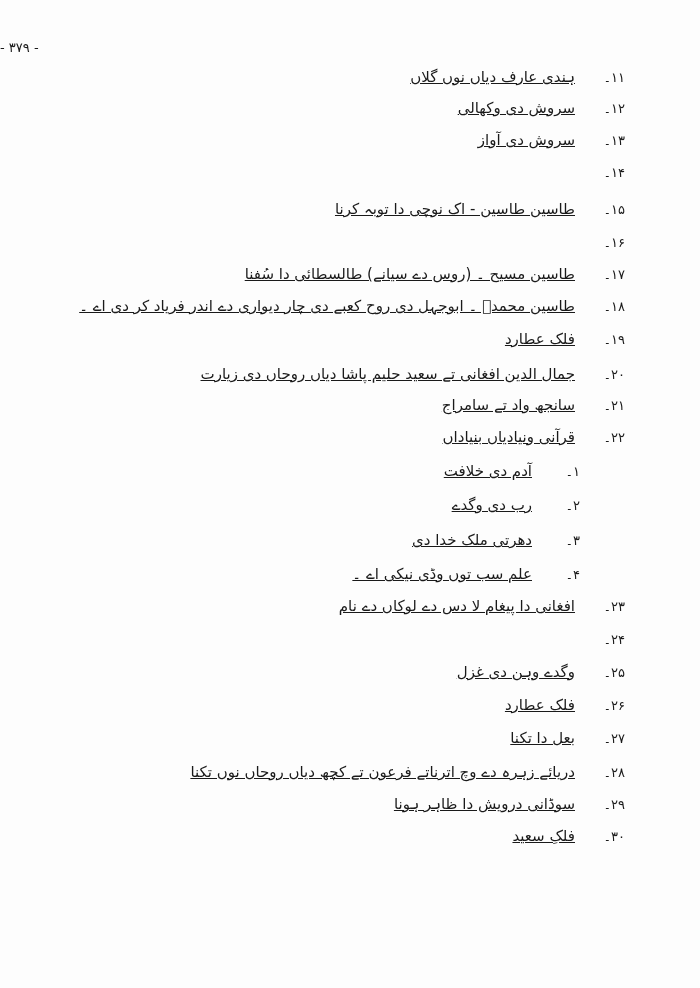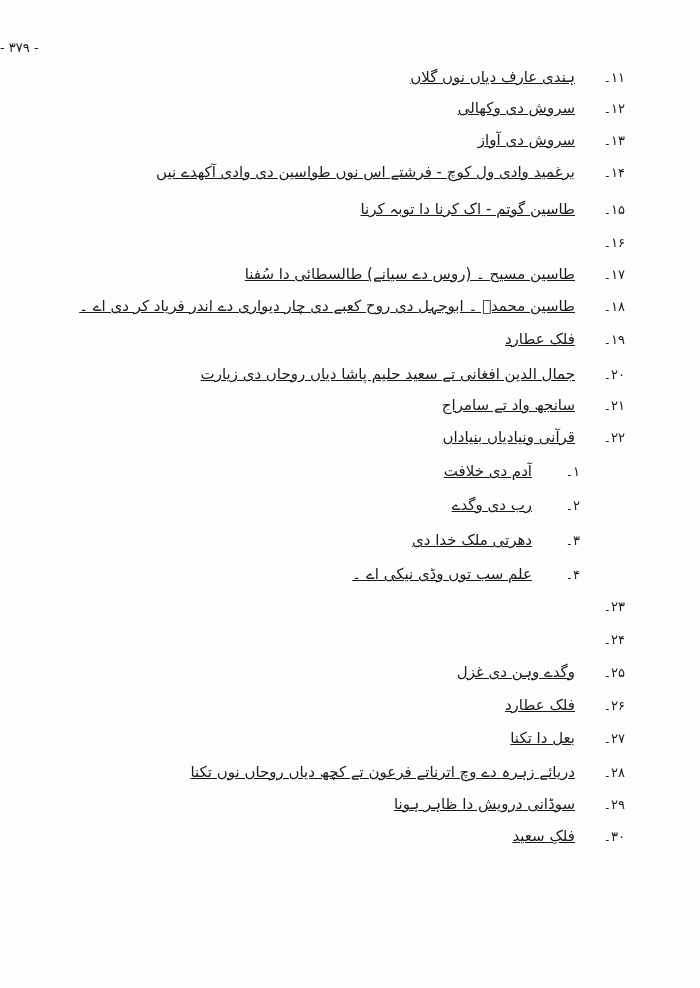--- a/index.html
+++ b/index.html
@@ -72,25 +72,24 @@
     <div class="toc-row main-row" style="top: 93px;">
       <span class="num">۱۲۔</span>
       <span class="title">سروش دی وکھالی</span>
     </div>
     <div class="toc-row main-row" style="top: 125px;">
       <span class="num">۱۳۔</span>
       <span class="title">سروش دی آواز</span>
     </div>
     <div class="toc-row main-row" style="top: 157px;">
       <span class="num">۱۴۔</span>
-      <span class="title">برغمید وادی ول کوچ - فرشتے اس نوں طواسین دی وادی آکھدے نیں</span>
     </div>
     <div class="toc-row main-row" style="top: 194px;">
       <span class="num">۱۵۔</span>
-      <span class="title">طاسین گوتم - اک کرنا دا توبہ کرنا</span>
+      <span class="title">طاسین طاسین - اک نوچی دا توبہ کرنا</span>
     </div>
     <div class="toc-row main-row" style="top: 227px;">
       <span class="num">۱۶۔</span>
     </div>
     <div class="toc-row main-row" style="top: 259px;">
       <span class="num">۱۷۔</span>
       <span class="title">طاسین مسیح ۔ (روس دے سیانے) طالسطائی دا سُفنا</span>
     </div>
     <div class="toc-row main-row" style="top: 291px;">
       <span class="num">۱۸۔</span>
@@ -123,20 +122,21 @@
     <div class="toc-row sub-row" style="top: 525px;">
       <span class="num">۳۔</span>
       <span class="title">دھرتی ملک خدا دی</span>
     </div>
     <div class="toc-row sub-row" style="top: 559px;">
       <span class="num">۴۔</span>
       <span class="title">علم سب توں وڈی نیکی اے ۔</span>
     </div>
     <div class="toc-row main-row" style="top: 591px;">
       <span class="num">۲۳۔</span>
+      <span class="title">افغانی دا پیغام لا دس دے لوکاں دے نام</span>
     </div>
     <div class="toc-row main-row" style="top: 624px;">
       <span class="num">۲۴۔</span>
     </div>
     <div class="toc-row main-row" style="top: 657px;">
       <span class="num">۲۵۔</span>
       <span class="title">وگدے وہن دی غزل</span>
     </div>
     <div class="toc-row main-row" style="top: 690px;">
       <span class="num">۲۶۔</span>

